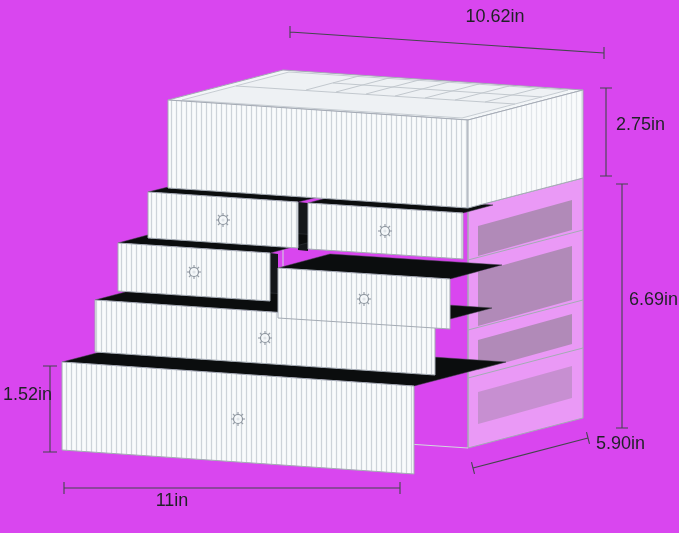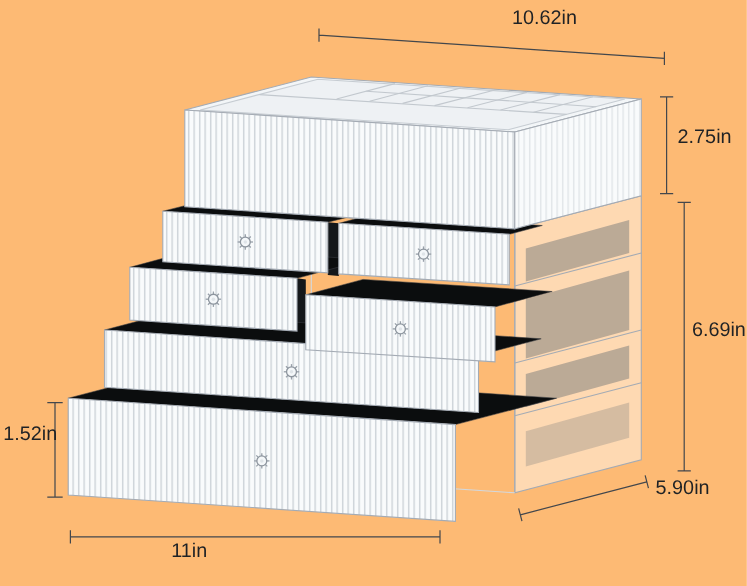--- a/index.html
+++ b/index.html
@@ -1,17 +1,17 @@
 <!DOCTYPE html>
 <html><head>
 <meta charset="utf-8">
 <style>
   html,body{margin:0;padding:0;background:#ffffff;}
   body{width:679px;height:533px;font-family:"Liberation Sans",sans-serif;}
-  .canvas{position:relative;width:679px;height:533px;overflow:hidden;background:#fdba74;}
+  .canvas{position:relative;width:679px;height:533px;overflow:hidden;background:#d946ef;}
   svg{display:block;}
 
   
   .acr-base{fill:#f9fbfc;}
   .acr-ribs{fill:url(#ribs);stroke:#a4abb4;stroke-width:1;}
   .acr-ribs2{fill:url(#ribs);fill-opacity:.55;stroke:#a4abb4;stroke-width:1;}
   .trayrim{fill:#f3f6f8;stroke:#a4abb4;stroke-width:1;}
   .floor{fill:#eef1f4;stroke:#c6ccd2;stroke-width:1;}
   .grid line{stroke:#c2c8ce;stroke-width:1;}
   .open{fill:#0b0d0e;stroke:#3a3f44;stroke-width:.5;}

